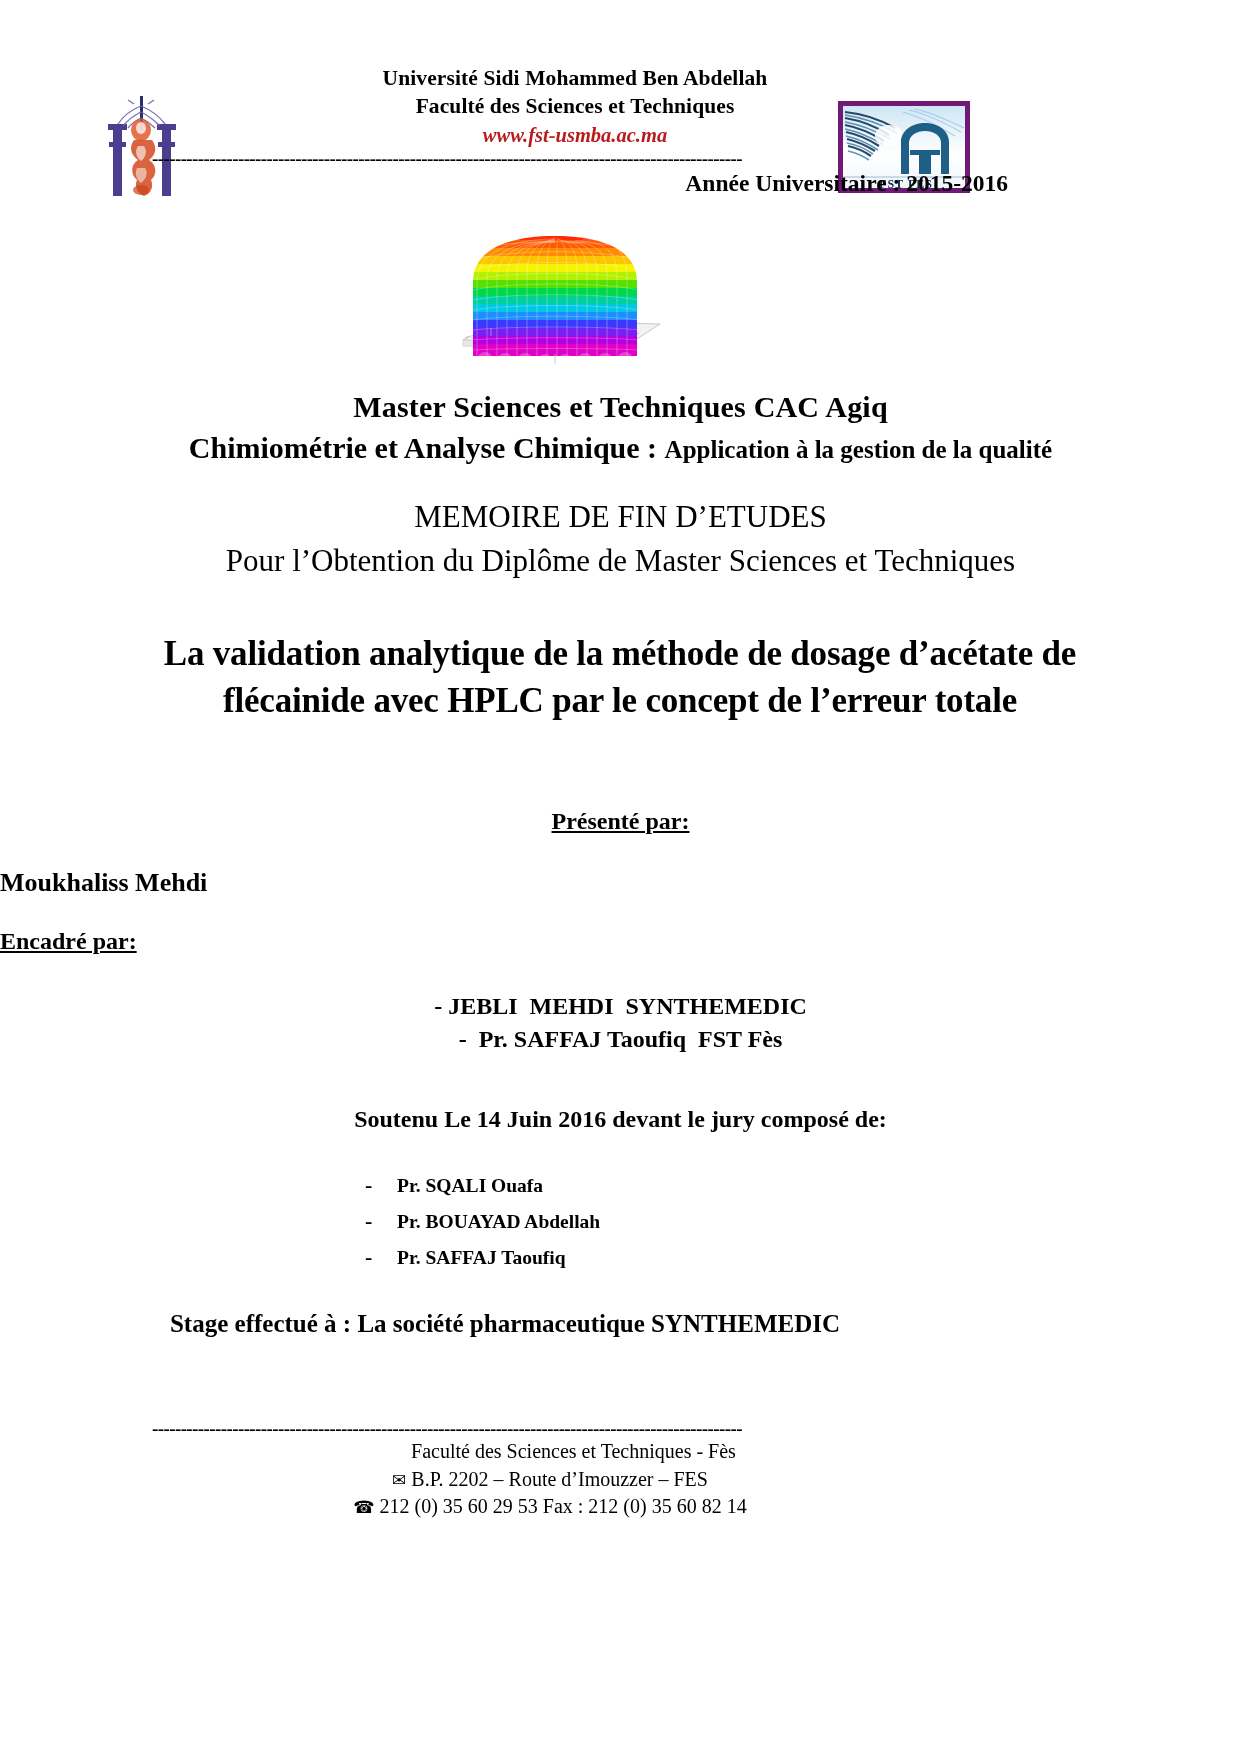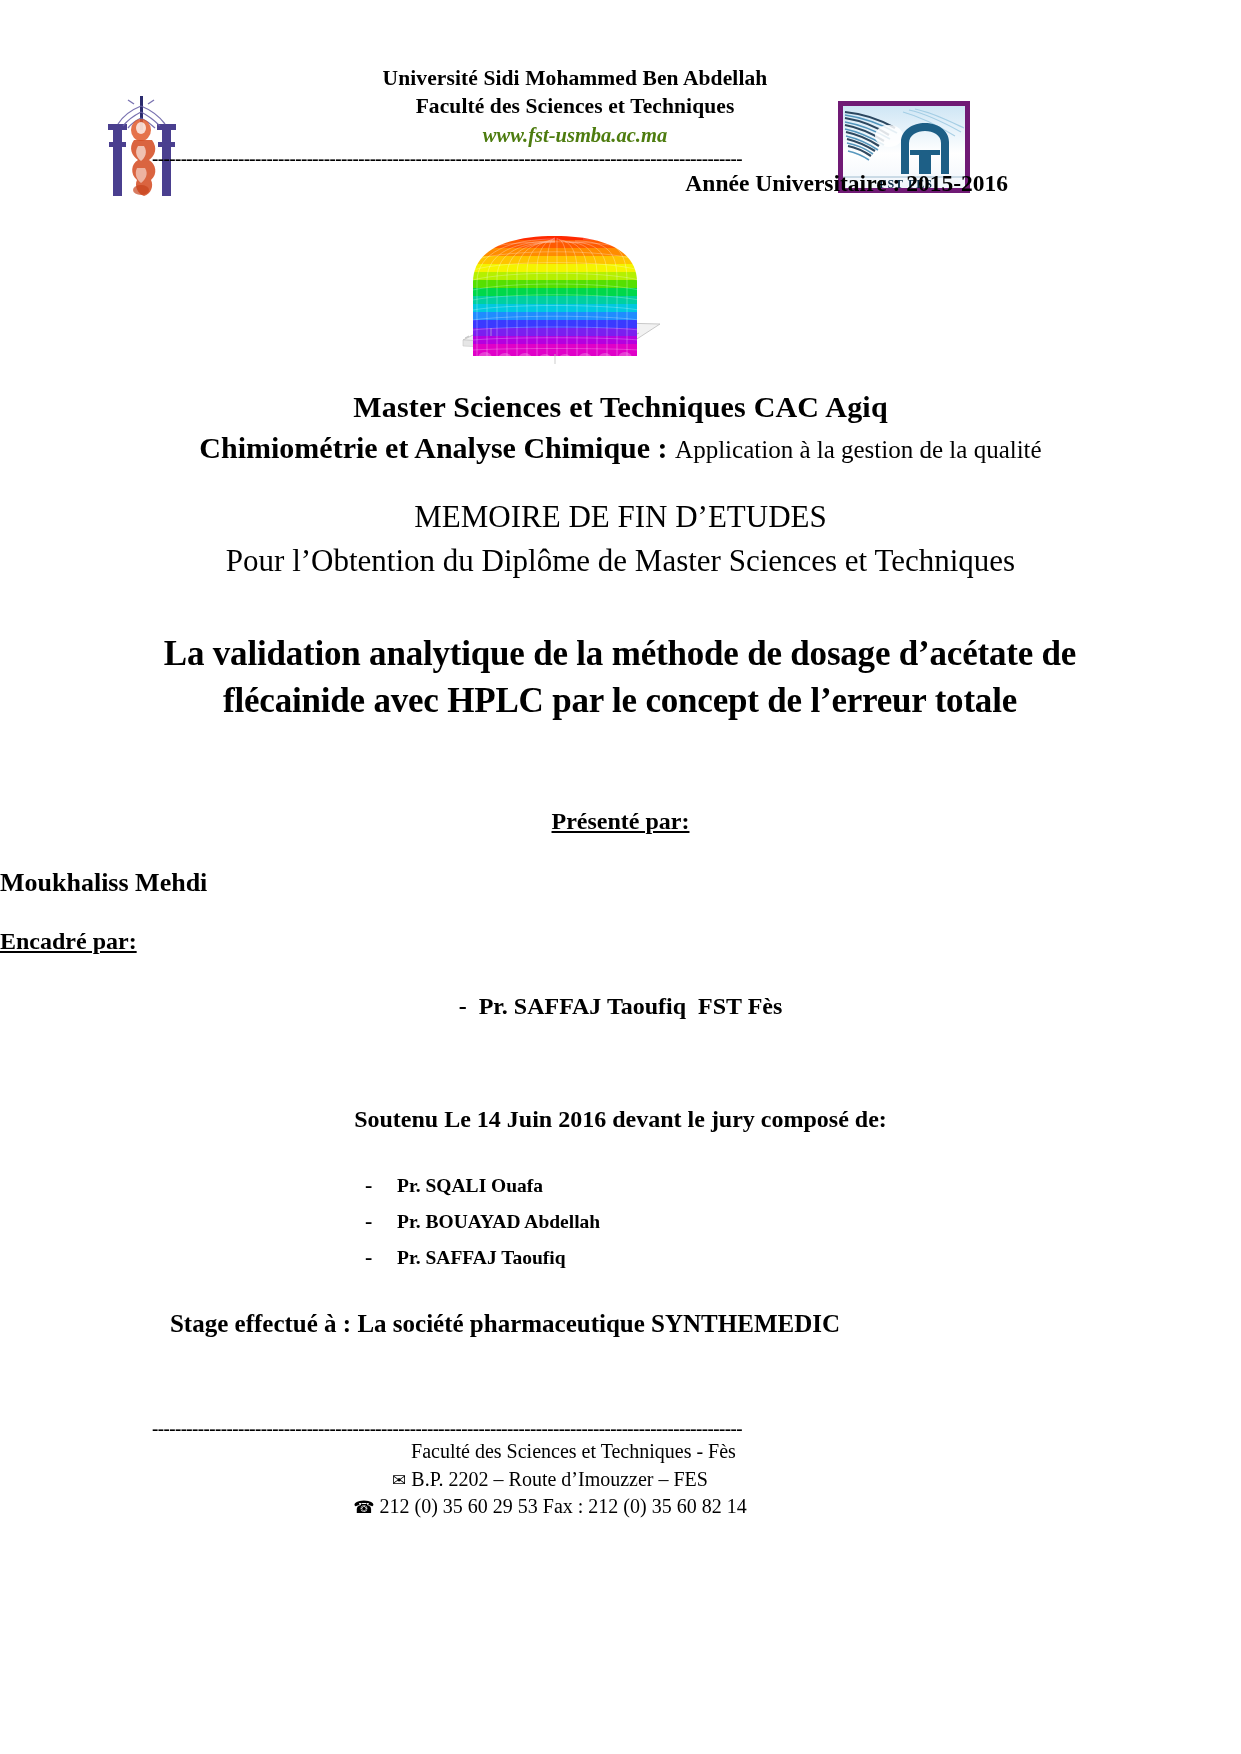--- a/index.html
+++ b/index.html
@@ -41,21 +41,21 @@
   }
   .header-line {
     font-size: 21.5px;
     font-weight: bold;
     letter-spacing: 0.1px;
   }
   .header-url {
     font-size: 20.5px;
     font-weight: bold;
     font-style: italic;
-    color: #4d7c0f;
+    color: #b91c1c;
     margin-top: 1px;
   }
 
   
   .logo-usmba {
     position: absolute;
     left: 104px;
     top: 46px;
     width: 76px;
     height: 110px;
@@ -124,21 +124,21 @@
   .program-l1 {
     font-size: 30px;
     font-weight: bold;
     letter-spacing: 0.2px;
   }
   .program-l2 {
     font-size: 26px;
     margin-top: 7px;
   }
   .program-l2 .big { font-size: 30px; font-weight: bold; }
-  .program-l2 .sm  { font-size: 25px; font-weight: normal; }
+  .program-l2 .sm  { font-size: 25px; font-weight: bold; }
 
   
   .memoire {
     position: absolute;
     left: 0;
     top: 495px;
     width: 1241px;
     text-align: center;
     line-height: 1.42;
   }
@@ -454,20 +454,21 @@
     <div class="memoire-l2">Pour l’Obtention du Diplôme de Master Sciences et Techniques</div>
   </div>
 
   <div class="main-title">La validation analytique de la méthode de dosage d’acétate de flécainide avec HPLC par le concept de l’erreur totale</div>
 
   <div class="presente-label">Présenté par:</div>
   <div class="presente-name">Moukhaliss Mehdi</div>
 
   <div class="encadre-label">Encadré par:</div>
   <div class="supervisors">
+    <div class="sup-row">- JEBLI  MEHDI  SYNTHEMEDIC</div>
     <div class="sup-row">-  Pr. SAFFAJ Taoufiq  FST Fès</div>
   </div>
 
   <div class="soutenu">Soutenu Le 14 Juin 2016  devant le jury composé de:</div>
 
   <div class="jury-list">
     <div class="jury-item">
       <span class="jury-dash">-</span>
       <span class="jury-name">Pr. SQALI  Ouafa</span>
     </div>

